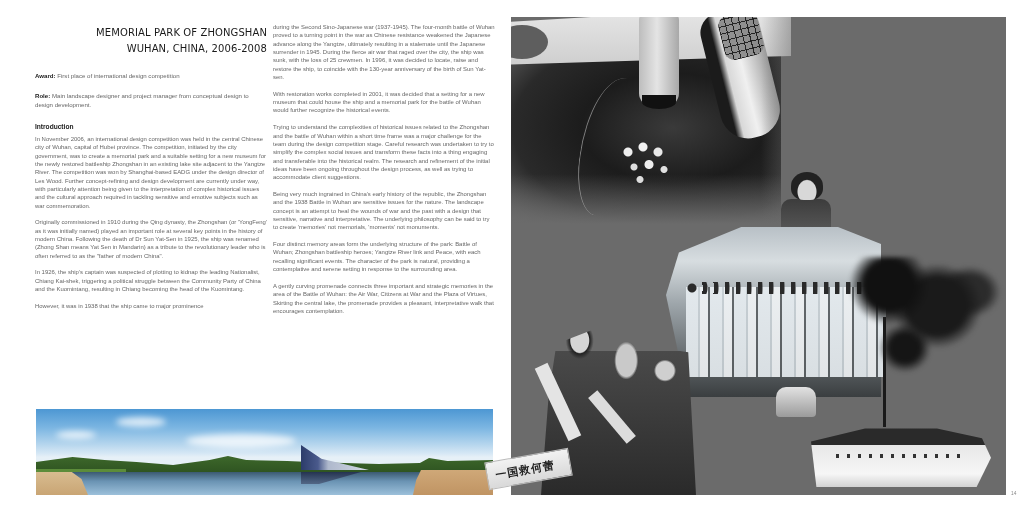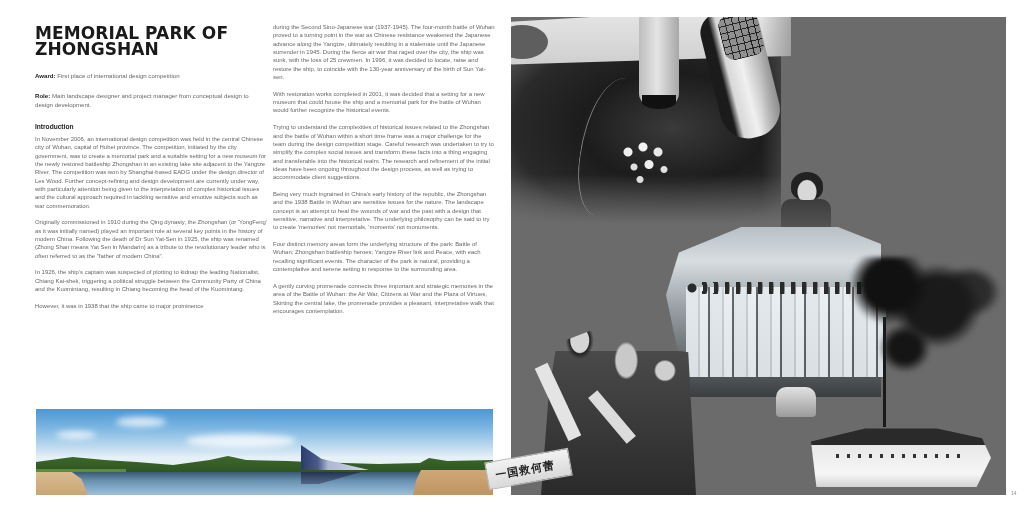--- a/index.html
+++ b/index.html
@@ -4,22 +4,22 @@
 <style>
   * { margin: 0; padding: 0; box-sizing: border-box; }
   html, body { width: 1024px; height: 512px; background: #ffffff; overflow: hidden; }
   body { position: relative; font-family: "Liberation Sans", sans-serif; color: #555; }
 
   .page { position: absolute; left: 0; top: 0; width: 1024px; height: 512px; background: #fff; }
 
   
   .col-left { position: absolute; left: 35px; top: 25px; width: 232px; }
   .title {
-    font-family: "DejaVu Sans", sans-serif; font-weight: bold; font-size: 17px;
-    line-height: 16px; color: #1a1a1a; letter-spacing: 0.1px; text-transform: uppercase;
+    font-family: "DejaVu Sans", sans-serif; font-weight: normal; font-size: 10px;
+    line-height: 16px; color: #1a1a1a; letter-spacing: 0.1px; text-transform: uppercase; text-align: right;
   }
   .meta { font-size: 6.1px; line-height: 8.3px; color: #666; margin-top: 15px; }
   .meta b { color: #1a1a1a; font-weight: bold; }
   .meta + .meta { margin-top: 12px; }
   .section-heading { font-size: 6.6px; font-weight: bold; color: #1a1a1a; margin-top: 14px; }
   .para { font-size: 5.95px; line-height: 8.35px; color: #666; margin-top: 8.4px; }
   .para.first { margin-top: 5px; }
 
   
   .col-mid { position: absolute; left: 273px; top: 23px; width: 222px; }
@@ -207,20 +207,21 @@
   }
 </style>
 </head>
 <body>
 
 <div class="page">
 
   <div class="col-left">
     <h1 class="title">
       <div>MEMORIAL PARK OF ZHONGSHAN</div>
+      <div>WUHAN, CHINA, 2006-2008</div>
     </h1>
 
     <p class="meta">
       <b>Award:</b>
       <span>First place of international design competition</span>
     </p>
 
     <p class="meta">
       <b>Role:</b>
       <span>Main landscape designer and project manager from conceptual design to design development.</span>

